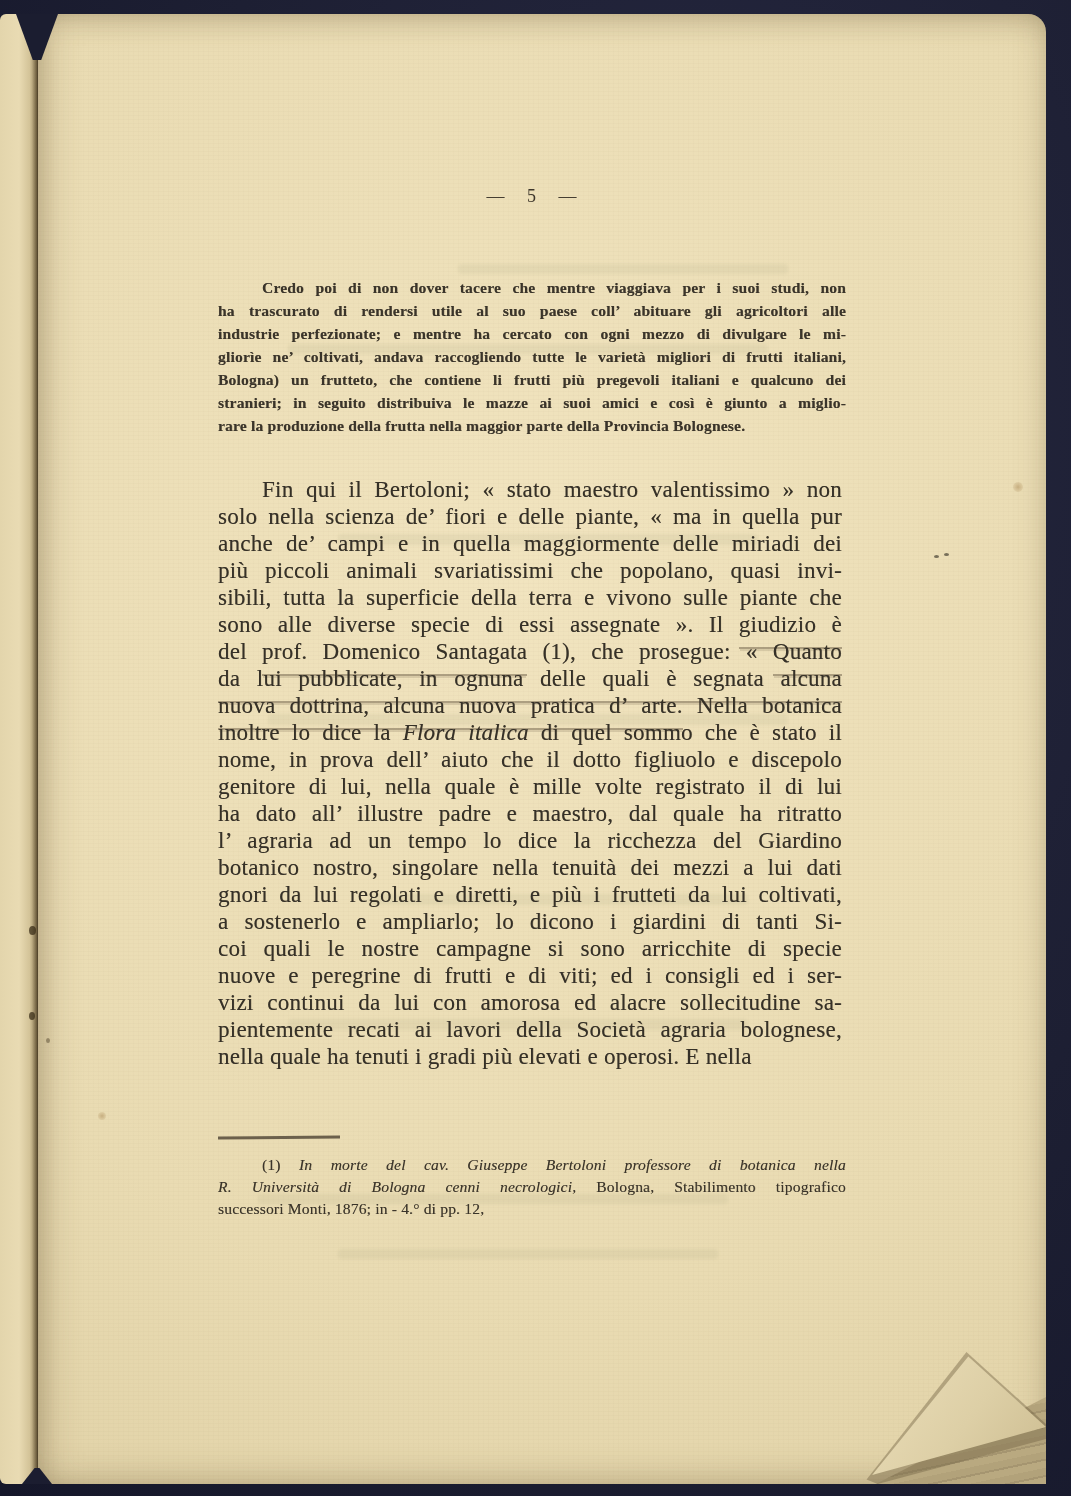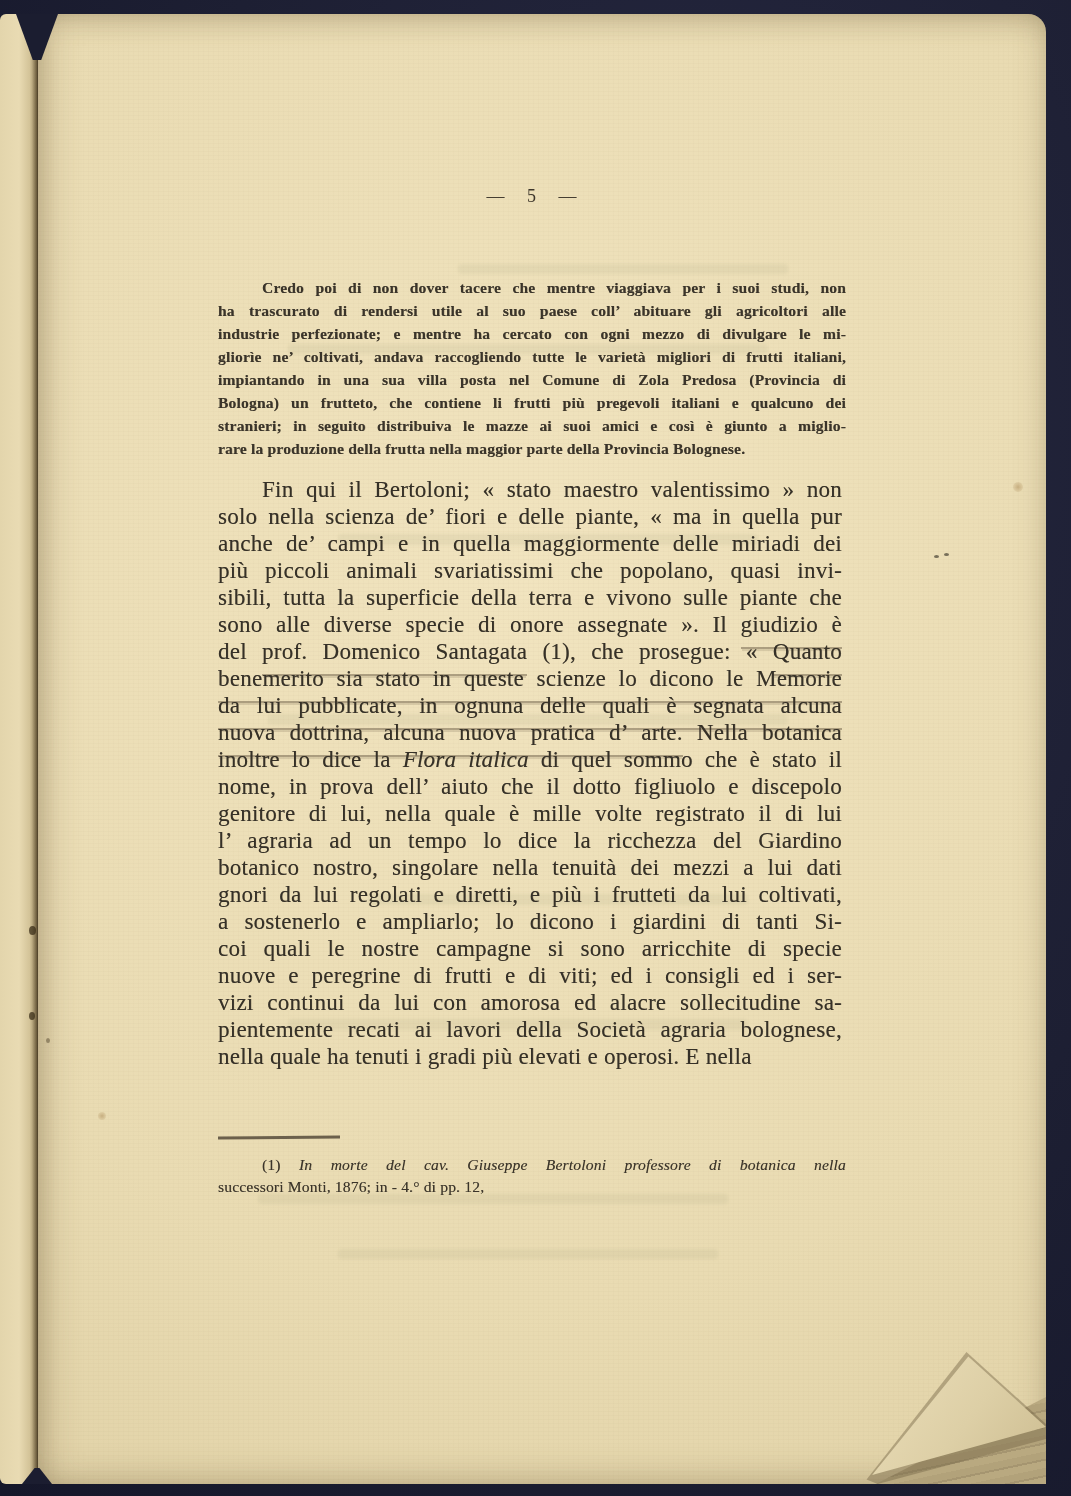--- a/index.html
+++ b/index.html
@@ -117,53 +117,53 @@
       <div class="ghost" style="left:220px;top:1180px;width:470px;height:10px"></div>
       <div class="ghost" style="left:300px;top:1235px;width:380px;height:10px"></div>
 
       <div class="header">— 5 —</div>
 
       <div class="tcol small p2">
           <div class="line ind"><span>Credo poi di non dover tacere che mentre viaggiava per i suoi studi, non</span></div>
           <div class="line"><span>ha trascurato di rendersi utile al suo paese coll’ abituare gli agricoltori alle</span></div>
           <div class="line"><span>industrie perfezionate; e mentre ha cercato con ogni mezzo di divulgare le mi-</span></div>
           <div class="line"><span>gliorìe ne’ coltivati, andava raccogliendo tutte le varietà migliori di frutti italiani,</span></div>
-          <div class="line"><span>impiantando in una sua villa posta nel Comune di Zola Predosa (Provincia di</span></div>
           <div class="line"><span>Bologna) un frutteto, che contiene li frutti più pregevoli italiani e qualcuno dei</span></div>
           <div class="line"><span>stranieri; in seguito distribuiva le mazze ai suoi amici e così è giunto a miglio-</span></div>
           <div class="line last"><span>rare la produzione della frutta nella maggior parte della Provincia Bolognese.</span></div>
         </div>
       <div class="tcol mainp">
           <div class="line ind"><span>Fin qui il Bertoloni; « stato maestro valentissimo » non</span></div>
           <div class="line"><span>solo nella scienza de’ fiori e delle piante, « ma in quella pur</span></div>
           <div class="line"><span>anche de’ campi e in quella maggiormente delle miriadi dei</span></div>
           <div class="line"><span>più piccoli animali svariatissimi che popolano, quasi invi-</span></div>
           <div class="line"><span>sibili, tutta la superficie della terra e vivono sulle piante che</span></div>
-          <div class="line"><span>sono alle diverse specie di onore assegnate ». Il </span><span class="u">giudizio è</span></div>
+          <div class="line"><span>sono alle diverse specie di essi assegnate ». Il </span><span class="u">giudizio è</span></div>
           <div class="line"><span>del </span><span class="u">prof. Domenico Santagata</span><span> (1), che prosegue: « </span><span class="u">Quanto</span></div>
-          <div class="line"><span class="u">benemerito sia stato in queste scienze lo dicono le Memorie</span></div>
           <div class="line"><span class="u">da lui pubblicate, in ognuna delle quali è segnata alcuna</span></div>
           <div class="line"><span class="u">nuova dottrina, alcuna nuova pratica d’ arte.</span><span> Nella botanica</span></div>
           <div class="line"><span>inoltre lo dice la </span><span class="i">Flora italica</span><span> di quel sommo che è stato il</span></div>
           <div class="line"><span>nome, in prova dell’ aiuto che il dotto figliuolo e discepolo</span></div>
           <div class="line"><span>genitore di lui, nella quale è mille volte registrato il di lui</span></div>
+          <div class="line"><span>ha dato all’ illustre padre e maestro, dal quale ha ritratto</span></div>
           <div class="line"><span>l’ agraria ad un tempo lo dice la ricchezza del Giardino</span></div>
           <div class="line"><span>botanico nostro, singolare nella tenuità dei mezzi a lui dati</span></div>
           <div class="line"><span>gnori da lui regolati e diretti, e più i frutteti da lui coltivati,</span></div>
           <div class="line"><span>a sostenerlo e ampliarlo; lo dicono i giardini di tanti Si-</span></div>
           <div class="line"><span>coi quali le nostre campagne si sono arricchite di specie</span></div>
           <div class="line"><span>nuove e peregrine di frutti e di viti; ed i consigli ed i ser-</span></div>
           <div class="line"><span>vizi continui da lui con amorosa ed alacre sollecitudine sa-</span></div>
           <div class="line"><span>pientemente recati ai lavori della Società agraria bolognese,</span></div>
           <div class="line last"><span>nella quale ha tenuti i gradi più elevati e operosi. E nella</span></div>
         </div>
 
       <div class="rule"></div>
       <div class="tcol small foot">
           <div class="line ind"><span>(1) </span><span class="i">In morte del cav. Giuseppe Bertoloni professore di botanica nella</span></div>
+          <div class="line"><span class="i">R. Università di Bologna cenni necrologici,</span><span> Bologna, Stabilimento tipografico</span></div>
           <div class="line last"><span>successori Monti, 1876; in - 4.° di pp. 12,</span></div>
         </div>
 
       <div class="mdot" style="left:896px;top:541px;width:5px;height:3px"></div>
       <div class="mdot" style="left:906px;top:539px;width:5px;height:3px"></div>
       <div class="fox" style="left:975px;top:468px;width:10px;height:10px"></div>
       <div class="fox" style="left:60px;top:1098px;width:8px;height:8px"></div>
 
       <div class="fold">
         <div class="fold-under"></div>

